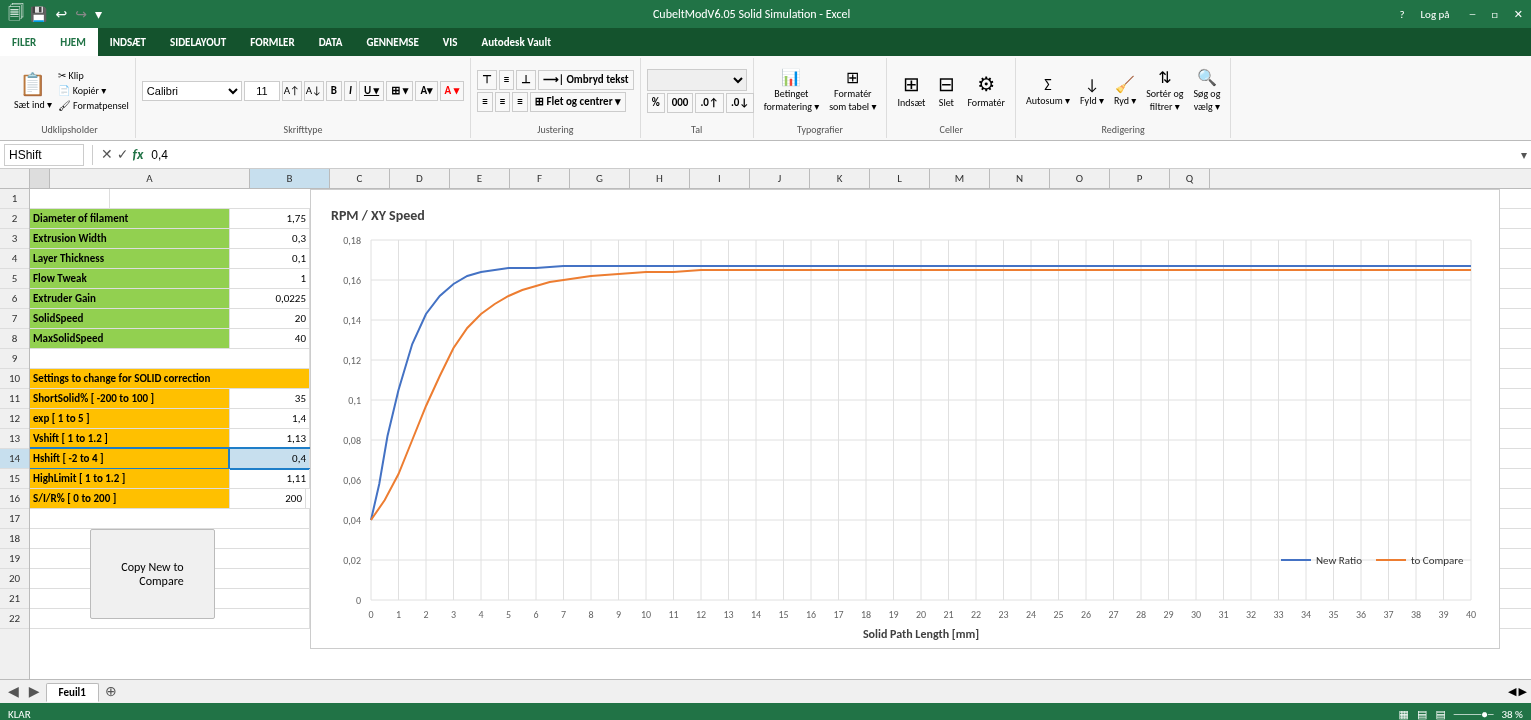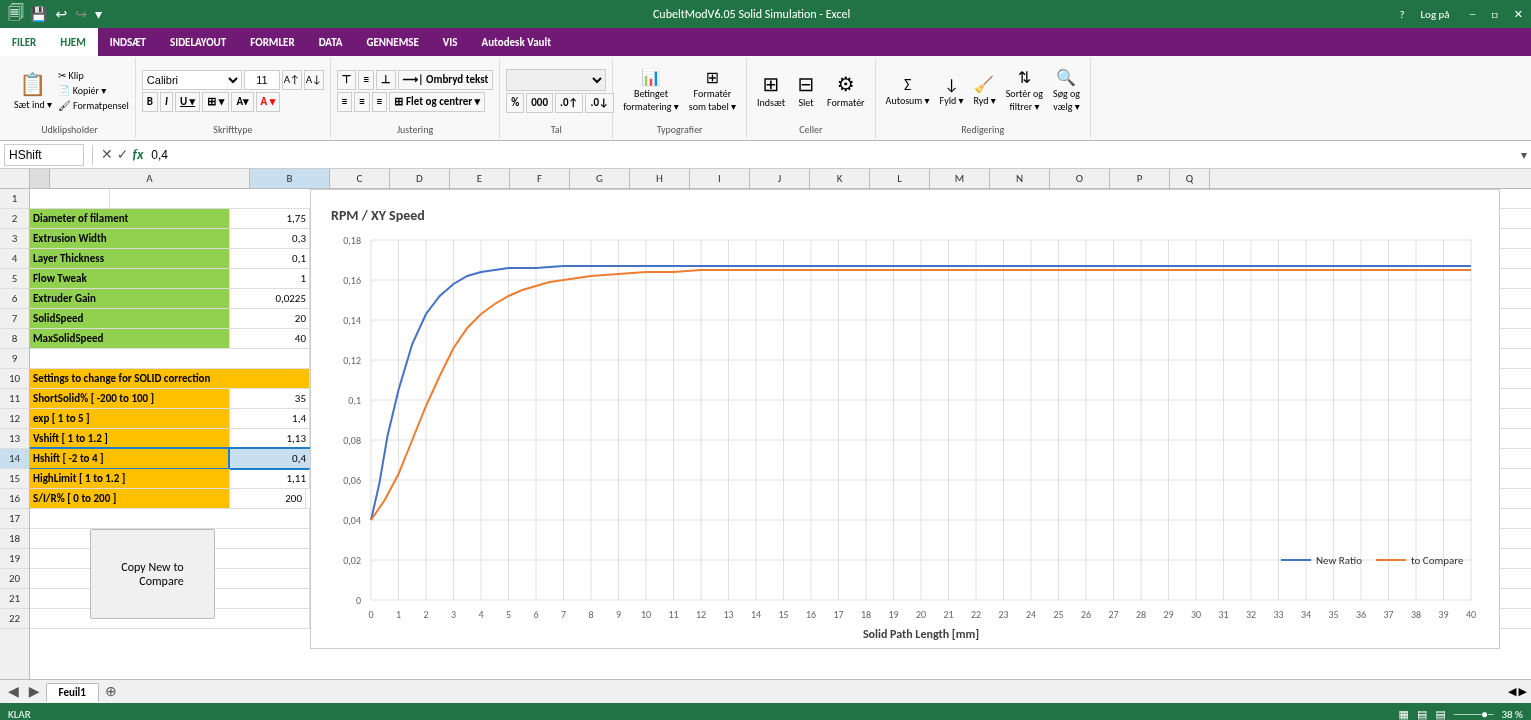--- a/index.html
+++ b/index.html
@@ -13,21 +13,21 @@
       display: flex;
       align-items: center;
       justify-content: space-between;
       padding: 0 8px;
       font-size: 12px;
     }
     #titlebar .title { flex: 1; text-align: center; }
     #titlebar .left-icons { display: flex; align-items: center; gap: 4px; }
     #titlebar .right-icons { display: flex; align-items: center; gap: 8px; font-size: 11px; }
     #ribbon-tabs {
-      background: #701a75;
+      background: #14532d;
       display: flex;
       height: 28px;
     }
     .ribbon-tab {
       color: white;
       padding: 0 12px;
       display: flex;
       align-items: center;
       font-size: 11px;
       cursor: pointer;
@@ -223,21 +223,21 @@
       text-align: right;
       font-size: 12px;
       cursor: pointer;
       border-radius: 2px;
     }
 
     .quick-access { display: flex; gap: 4px; align-items: center; }
     .qa-btn { color: white; font-size: 14px; cursor: pointer; padding: 0 2px; }
 
     
-    .font-group { display: flex; flex-direction: column; gap: 2px; }
+    .font-group { display: flex; flex-direction: row; gap: 2px; }
     .font-row { display: flex; align-items: center; gap: 2px; }
     .font-select {
       border: 1px solid #ccc;
       font-size: 11px;
       height: 20px;
       width: 100px;
       background: white;
     }
     .font-size-input {
       border: 1px solid #ccc;

